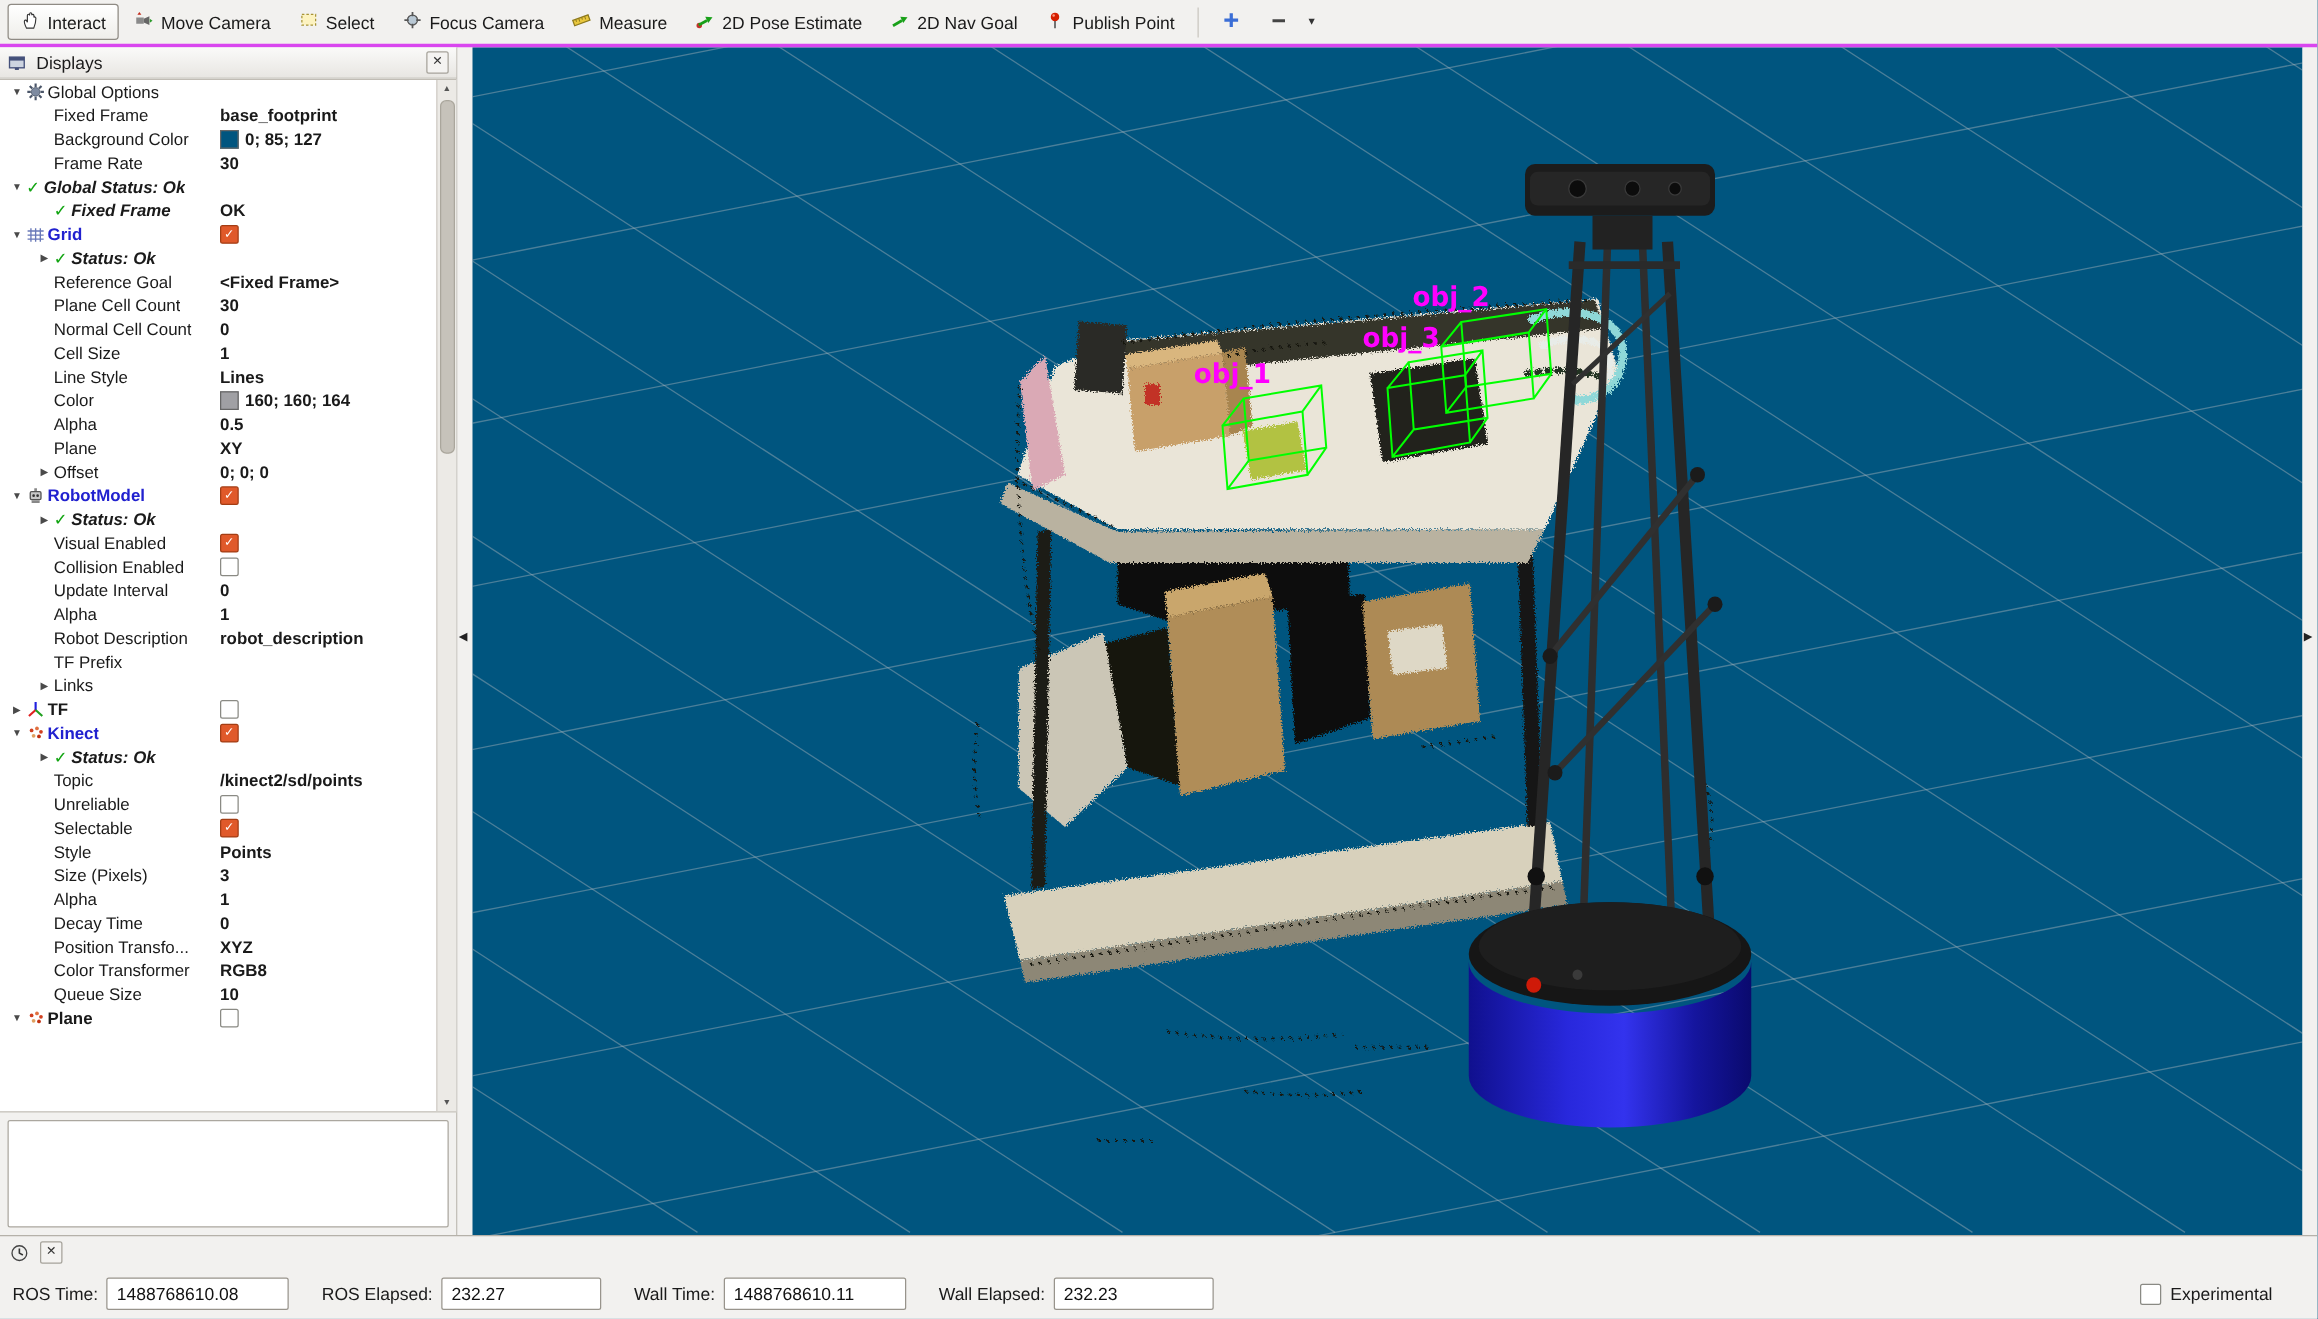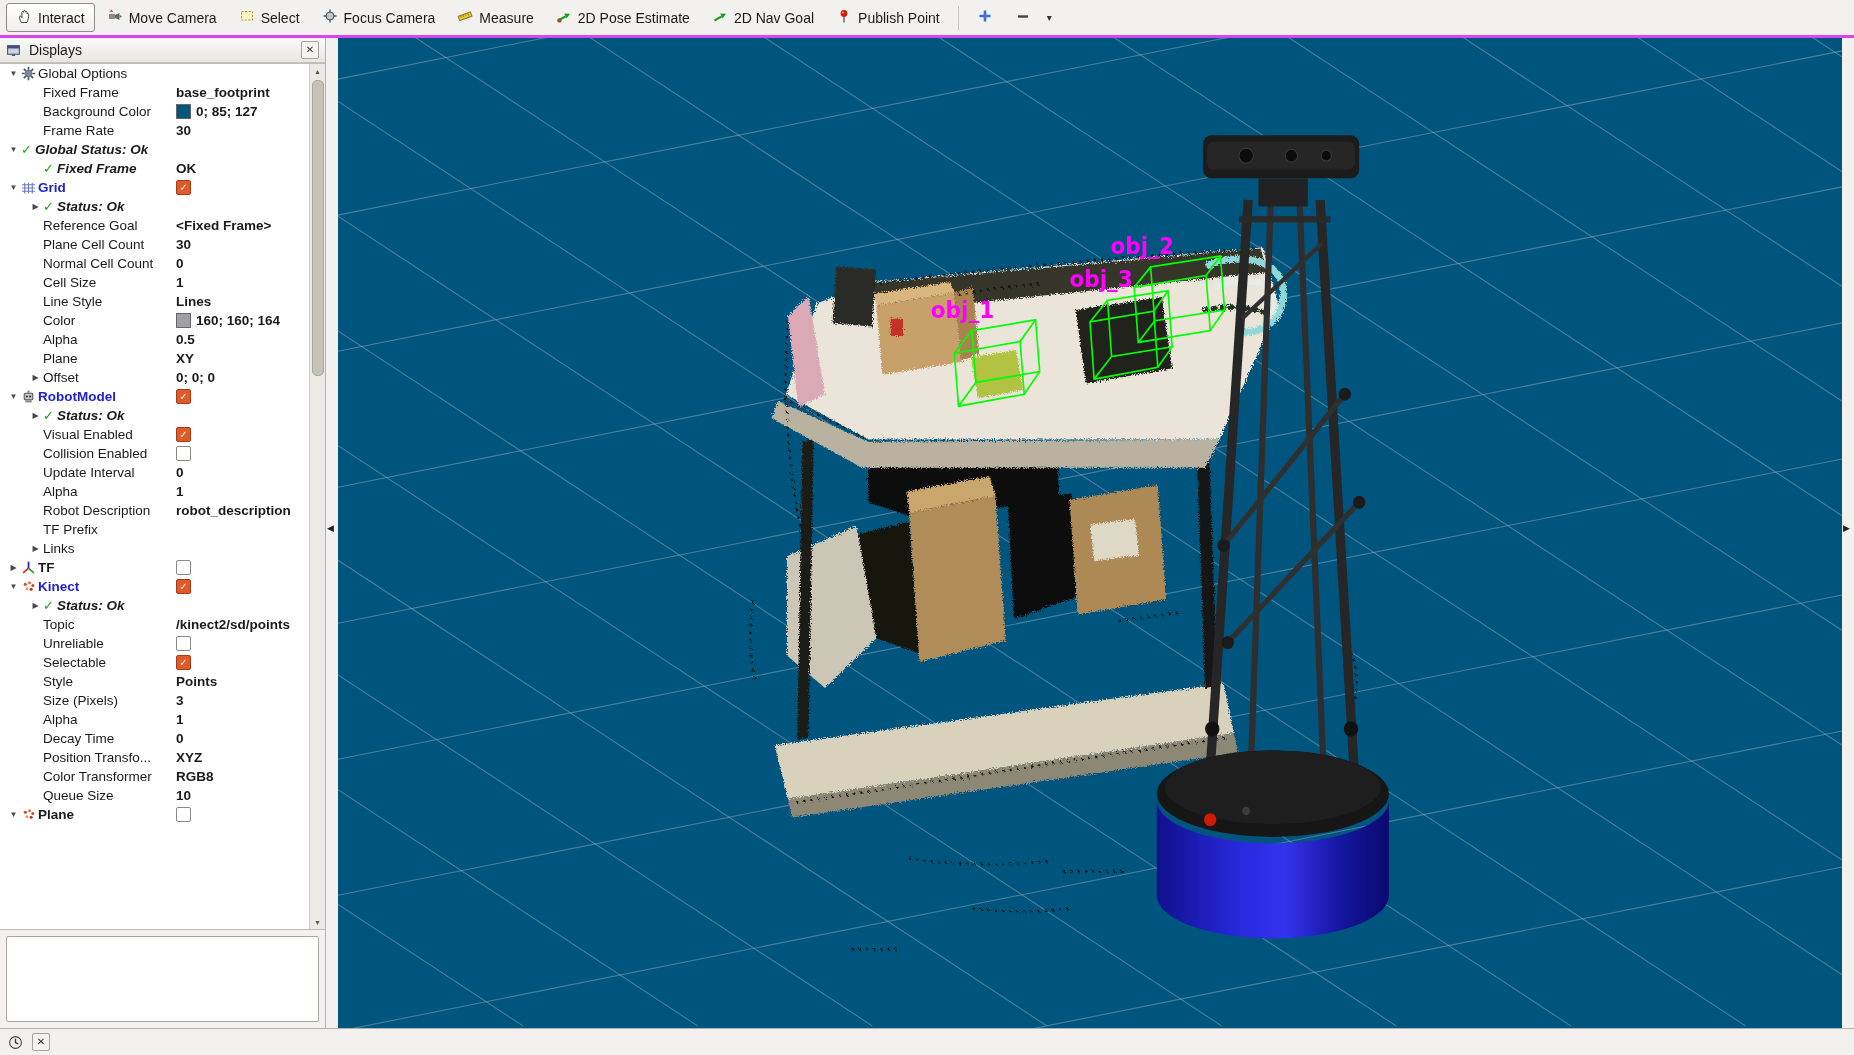--- a/index.html
+++ b/index.html
@@ -11,21 +11,21 @@
   .toolbar{height:38px;display:flex;align-items:center;gap:2px;padding:0 6px;
            background:#f2f1ef;border-bottom:3px solid #d946ef;box-sizing:border-box;}
   .tool-btn{display:flex;align-items:center;gap:6px;padding:4px 9px;border:1px solid transparent;
             border-radius:3px;background:transparent;font:14px "Liberation Sans",sans-serif;color:#1a1a1a;cursor:default;}
   .tool-btn.active{background:linear-gradient(#ffffff,#efeeea);border:1px solid #8f8b84;}
   .tool-sep{width:1px;height:24px;background:#c9c6c0;margin:0 6px;}
   .tool-caret{font-size:10px;color:#333;padding:0 4px;}
 
   
   .main{flex:1;display:flex;min-height:0;}
-  .left-panel{width:326px;display:flex;flex-direction:column;background:#f2f1ef;
+  .left-panel{width:366px;display:flex;flex-direction:column;background:#f2f1ef;
               border-right:1px solid #b5b1a9;box-sizing:border-box;}
   .gutter{width:12px;background:#f2f1ef;position:relative;}
   .gutter .splitter-arrow{position:absolute;top:49%;left:1px;font-size:9px;color:#222;}
 
   .panel-title{height:24px;display:flex;align-items:center;gap:6px;padding:0 6px;
                background:linear-gradient(#fafaf9,#e8e6e2);border-bottom:1px solid #c6c3bc;}
   .panel-title .title-text{flex:1;}
   .x-btn{width:16px;height:16px;border:1px solid #a5a29a;border-radius:2px;background:#f4f3f1;
          display:flex;align-items:center;justify-content:center;font-size:10px;color:#333;line-height:1;}
 
@@ -749,15 +749,38 @@
   <div class="time-panel">
     <div class="time-header">
       <span class="tree-icon">
         <svg width="15" height="15" viewBox="0 0 14 14">
             <circle cx="7" cy="7" r="5.5" fill="#eeeeec" stroke="#444"></circle>
             <path d="M7 3.6 L7 7 L9.6 8.4" stroke="#333" stroke-width="1.2" fill="none"></path>
           </svg>
       </span>
       <span class="x-btn">✕</span>
     </div>
+    <div class="time-fields">
+
+      <div class="time-field">
+          <label>ROS Time:</label>
+          <input readonly="" value="1488768610.08" style="width: 130px;">
+        </div>
+        <div class="time-field">
+          <label>ROS Elapsed:</label>
+          <input readonly="" value="232.27" style="width: 112px;">
+        </div>
+        <div class="time-field">
+          <label>Wall Time:</label>
+          <input readonly="" value="1488768610.11" style="width: 130px;">
+        </div>
+        <div class="time-field">
+          <label>Wall Elapsed:</label>
+          <input readonly="" value="232.23" style="width: 112px;">
+        </div>
+        <div class="experimental">
+        <span class="box"></span>
+        <span>Experimental</span>
+      </div>
+    </div>
   </div>
 
 </div>
 
 </body></html>

